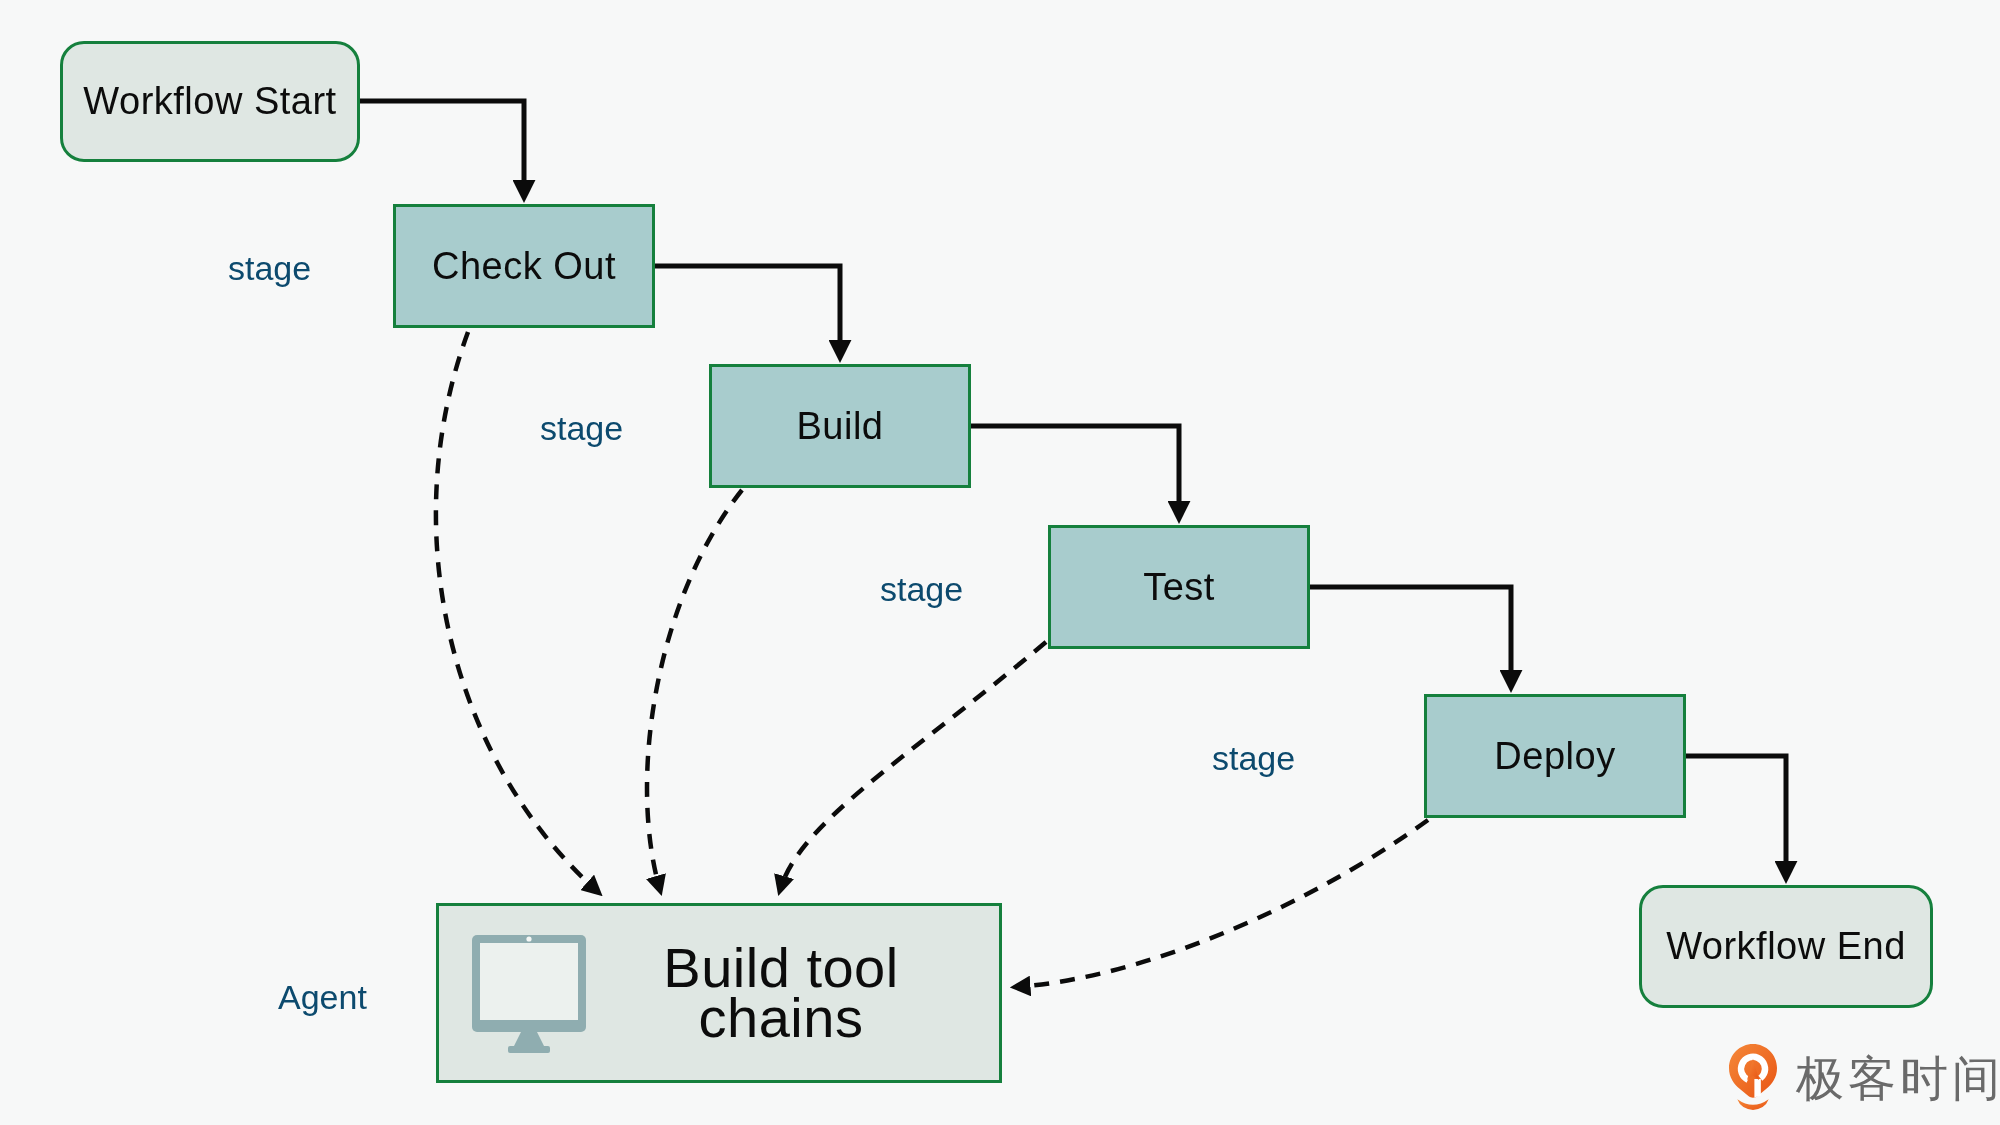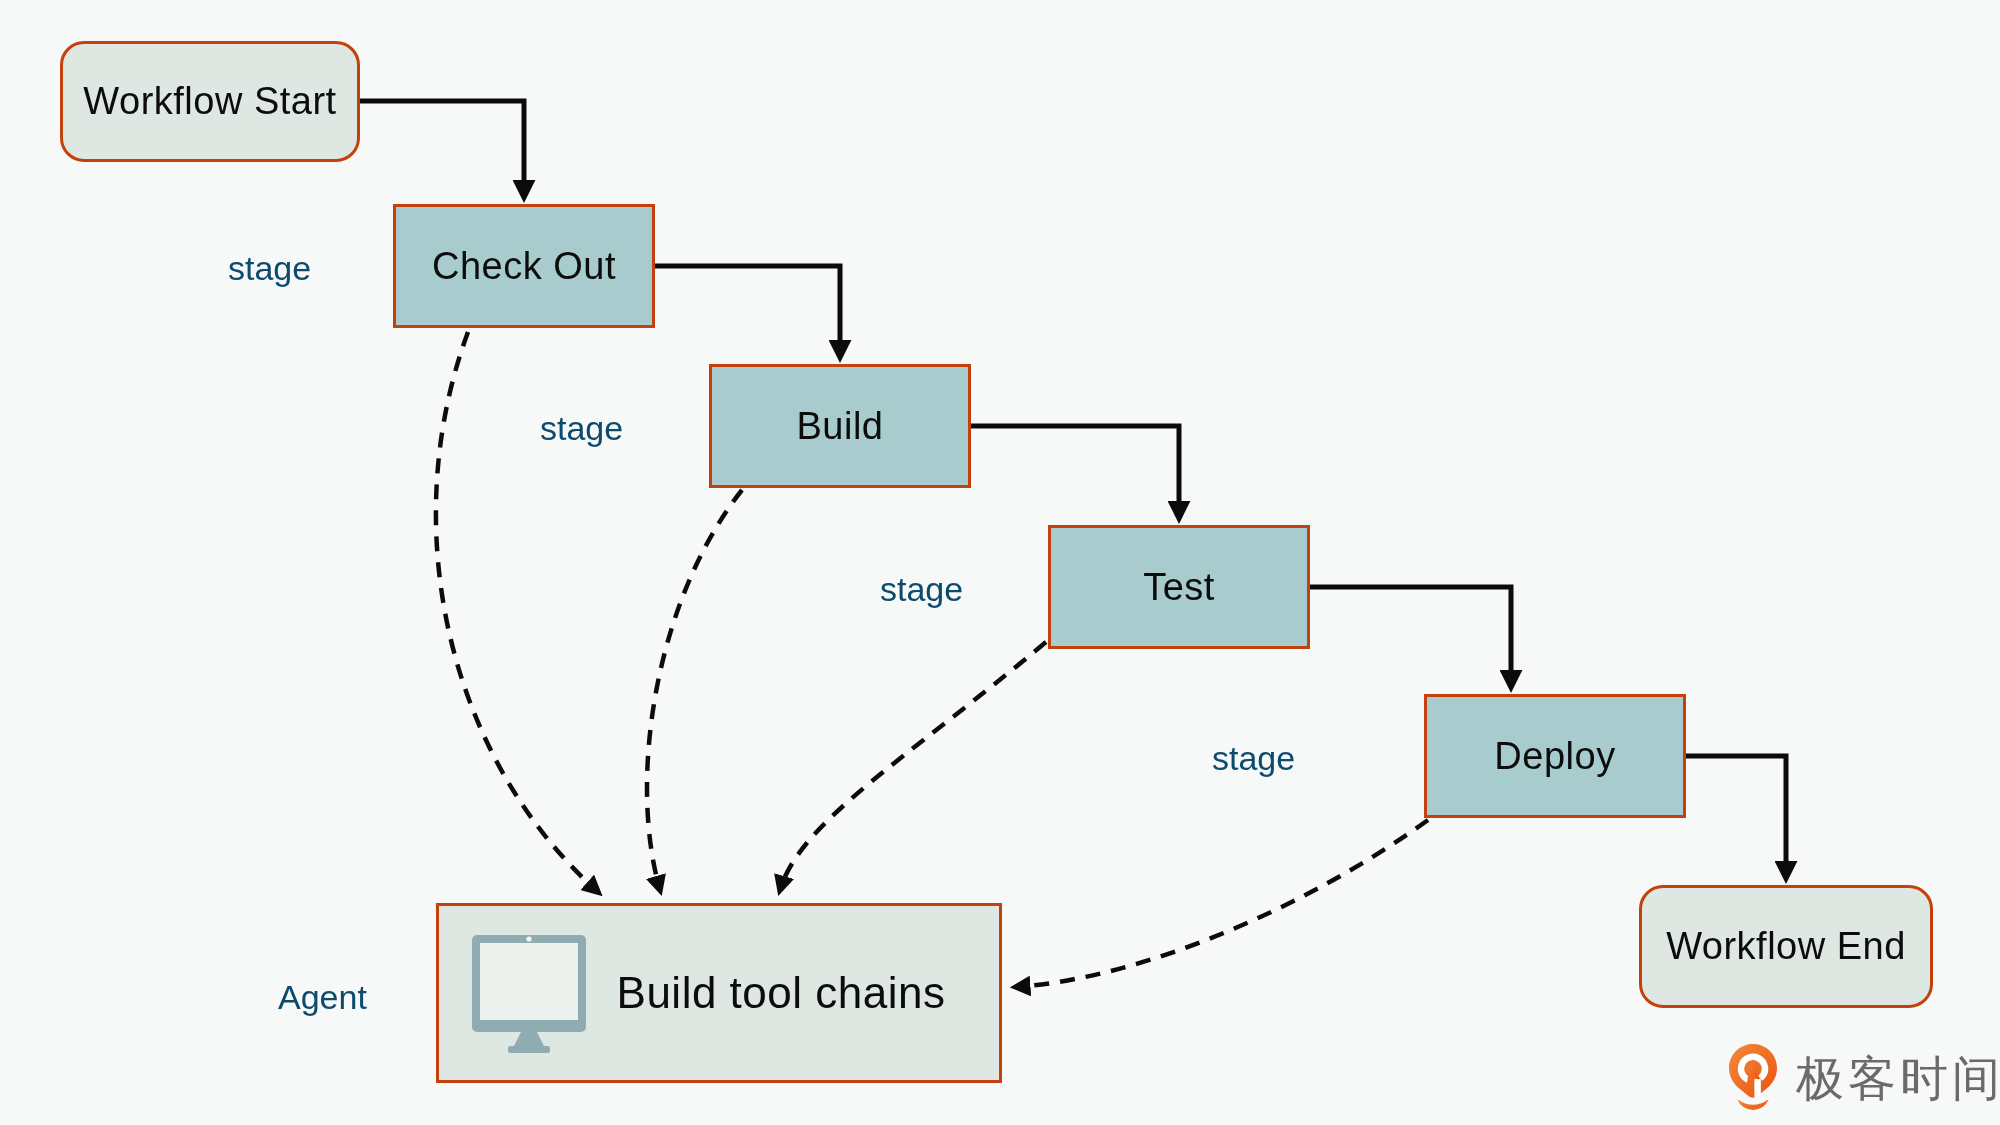--- a/index.html
+++ b/index.html
@@ -6,28 +6,28 @@
   .canvas{
     position:relative;width:2000px;height:1125px;overflow:hidden;
     background:#f7f8f8;
     font-family:"Liberation Sans", sans-serif;
     color:#0c0c0c;
   }
   .wires{position:absolute;left:0;top:0;width:2000px;height:1125px;}
   .node{
     position:absolute;box-sizing:border-box;
     display:flex;align-items:center;justify-content:center;
-    border:3px solid #c2410c;
+    border:3px solid #15803d;
     font-size:38px;letter-spacing:.5px;
   }
   .terminal{background:#dfe7e3;border-radius:24px;}
   .stage{background:#a8cccd;}
   .agent{background:#dfe7e3;justify-content:flex-start;padding:0 24px 0 32px;}
   .agent .agent-text{
-    flex:1;text-align:center;font-size:44px;line-height:50px;letter-spacing:.5px;
+    flex:1;text-align:center;font-size:56px;line-height:50px;letter-spacing:.5px;
   }
   .side-label{
     position:absolute;width:130px;text-align:left;
     font-size:34px;color:#0c4a6e;
   }
   .node-start{left:60px;top:41px;width:300px;height:121px;}
   .node-checkout{left:393px;top:204px;width:262px;height:124px;}
   .node-build{left:709px;top:364px;width:262px;height:124px;}
   .node-test{left:1048px;top:525px;width:262px;height:124px;}
   .node-deploy{left:1380px;top:694px;width:262px;height:124px;margin-left:44px;}

